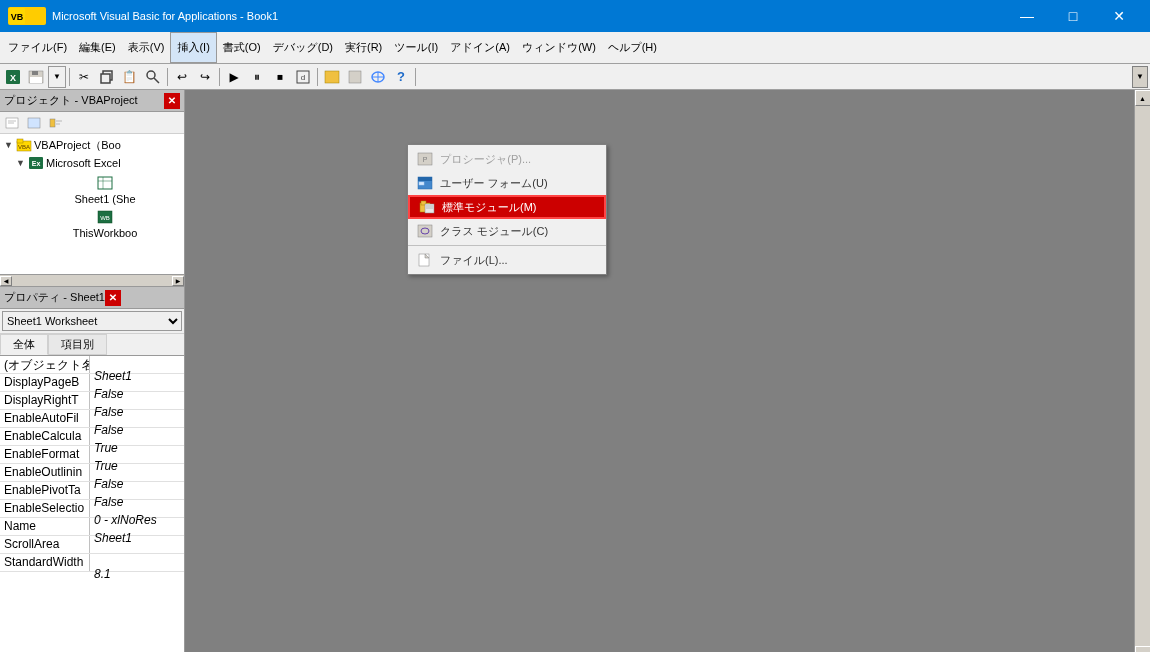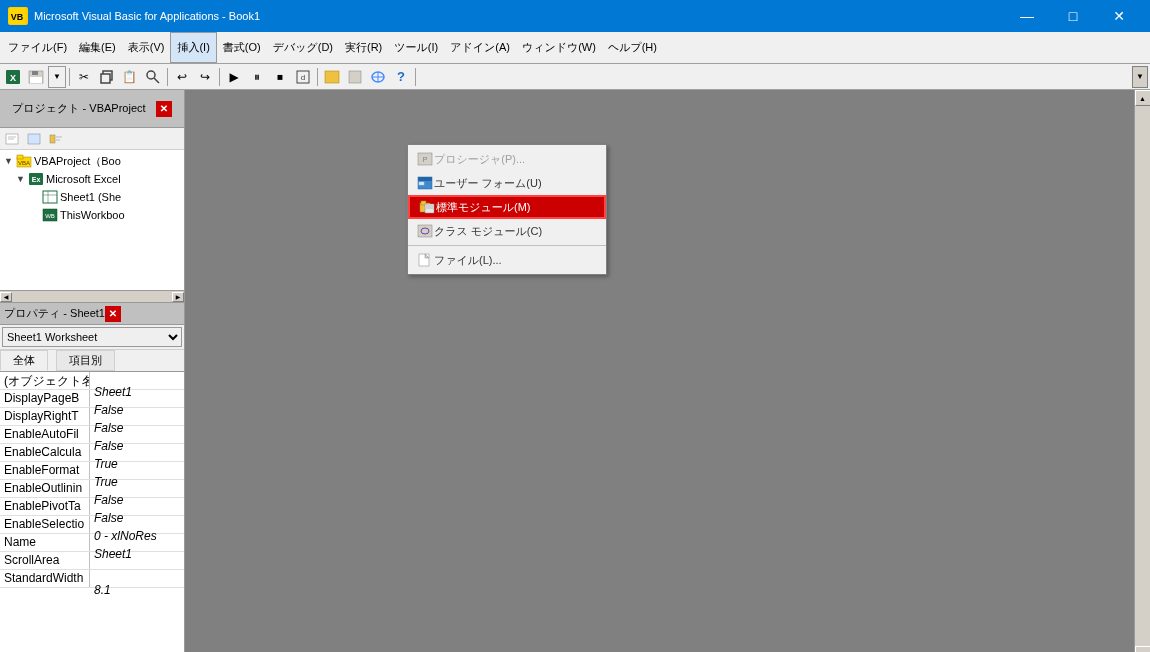--- a/index.html
+++ b/index.html
@@ -22,21 +22,21 @@
       align-items: center;
       padding: 0 8px;
       justify-content: space-between;
     }
     #title-bar-left {
       display: flex;
       align-items: center;
       gap: 6px;
     }
     #title-bar-icon {
-      width: 20px;
+      width: 38px;
       height: 18px;
       background: #ffcc00;
       border-radius: 2px;
       display: flex;
       align-items: center;
       justify-content: flex-start;
       font-size: 10px;
       font-weight: bold;
       color: #000;
     }
@@ -132,25 +132,25 @@
     }
 
     
     #project-panel {
       flex: 0 0 auto;
       border-right: 1px solid #999;
       border-bottom: 1px solid #999;
     }
     #project-header {
       background: #c0c0c0;
-      height: 38px;
+      height: 22px;
       display: flex;
       align-items: center;
       justify-content: space-between;
-      padding: 0 12px;
+      padding: 0 4px;
       border-bottom: 1px solid #999;
     }
     #project-toolbar {
       background: #f0f0f0;
       height: 22px;
       display: flex;
       align-items: center;
       padding: 0 2px;
       gap: 2px;
       border-bottom: 1px solid #d0d0d0;
@@ -164,21 +164,21 @@
     .tree-item {
       display: flex;
       align-items: center;
       gap: 2px;
       padding: 1px 2px;
       cursor: pointer;
       white-space: nowrap;
       font-size: 11px;
     }
     .tree-indent-1 { padding-left: 14px; }
-    .tree-indent-2 { padding-left: 28px; }
+    .tree-indent-2 { padding-left: 28px; flex-direction: column; }
     .tree-expand {
       font-size: 9px;
       color: #444;
       width: 10px;
     }
     .tree-icon {
       width: 16px;
       height: 16px;
       display: inline-flex;
       align-items: center;
@@ -214,21 +214,20 @@
     #props-object select {
       flex: 1;
       height: 20px;
       font-size: 11px;
       border: 1px solid #999;
     }
     #props-tabs {
       display: flex;
       border-bottom: 1px solid #999;
       flex-shrink: 0;
-      gap: 8px;
     }
     .props-tab {
       padding: 2px 12px;
       font-size: 11px;
       cursor: pointer;
       border: 1px solid #d0d0d0;
       background: #e8e8e8;
     }
     .props-tab.active {
       background: #f0f0f0;
@@ -280,20 +279,21 @@
       border: 1px solid #808080;
       box-shadow: 2px 2px 4px rgba(0,0,0,0.3);
       z-index: 100;
       padding: 2px 0;
     }
     .dropdown-item {
       display: flex;
       align-items: center;
       height: 24px;
       padding: 0 8px;
+      gap: 6px;
       cursor: pointer;
       font-size: 11px;
       color: #333;
     }
     .dropdown-item.disabled { color: #a0a0a0; cursor: default; }
     .dropdown-item.highlighted {
       background: #cc0000;
       color: white;
       border: 2px solid #ff4444;
     }

